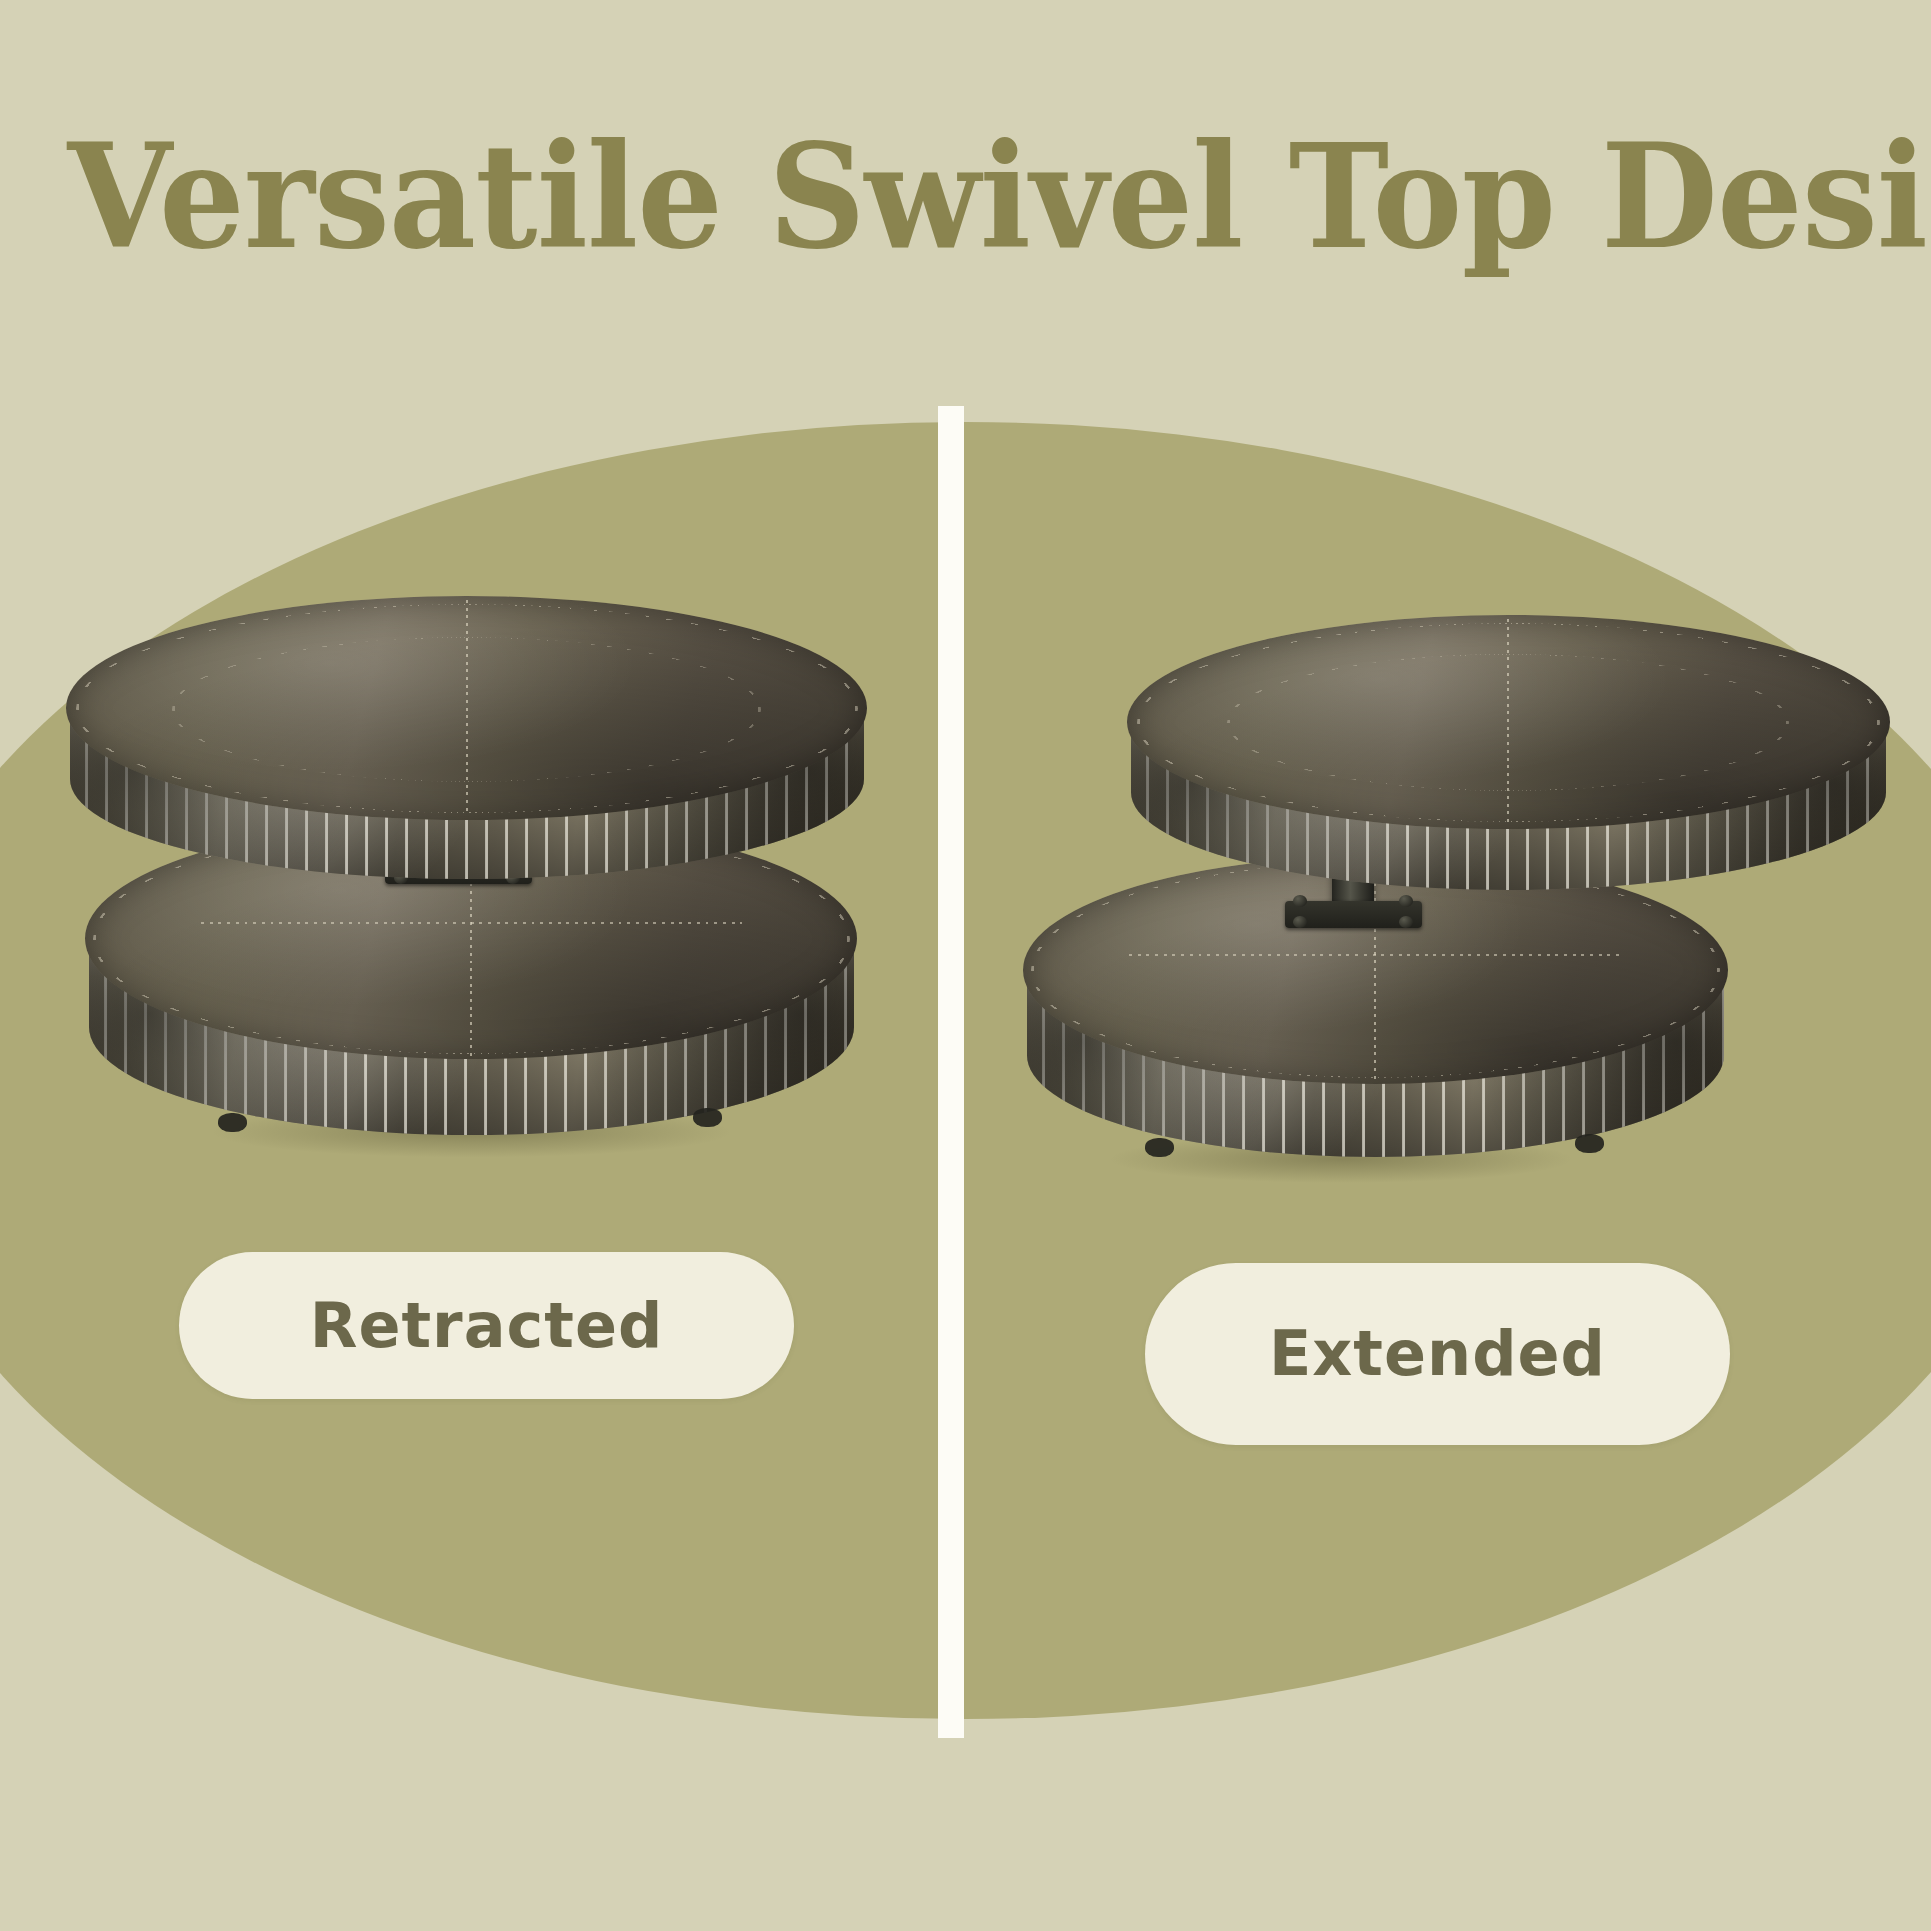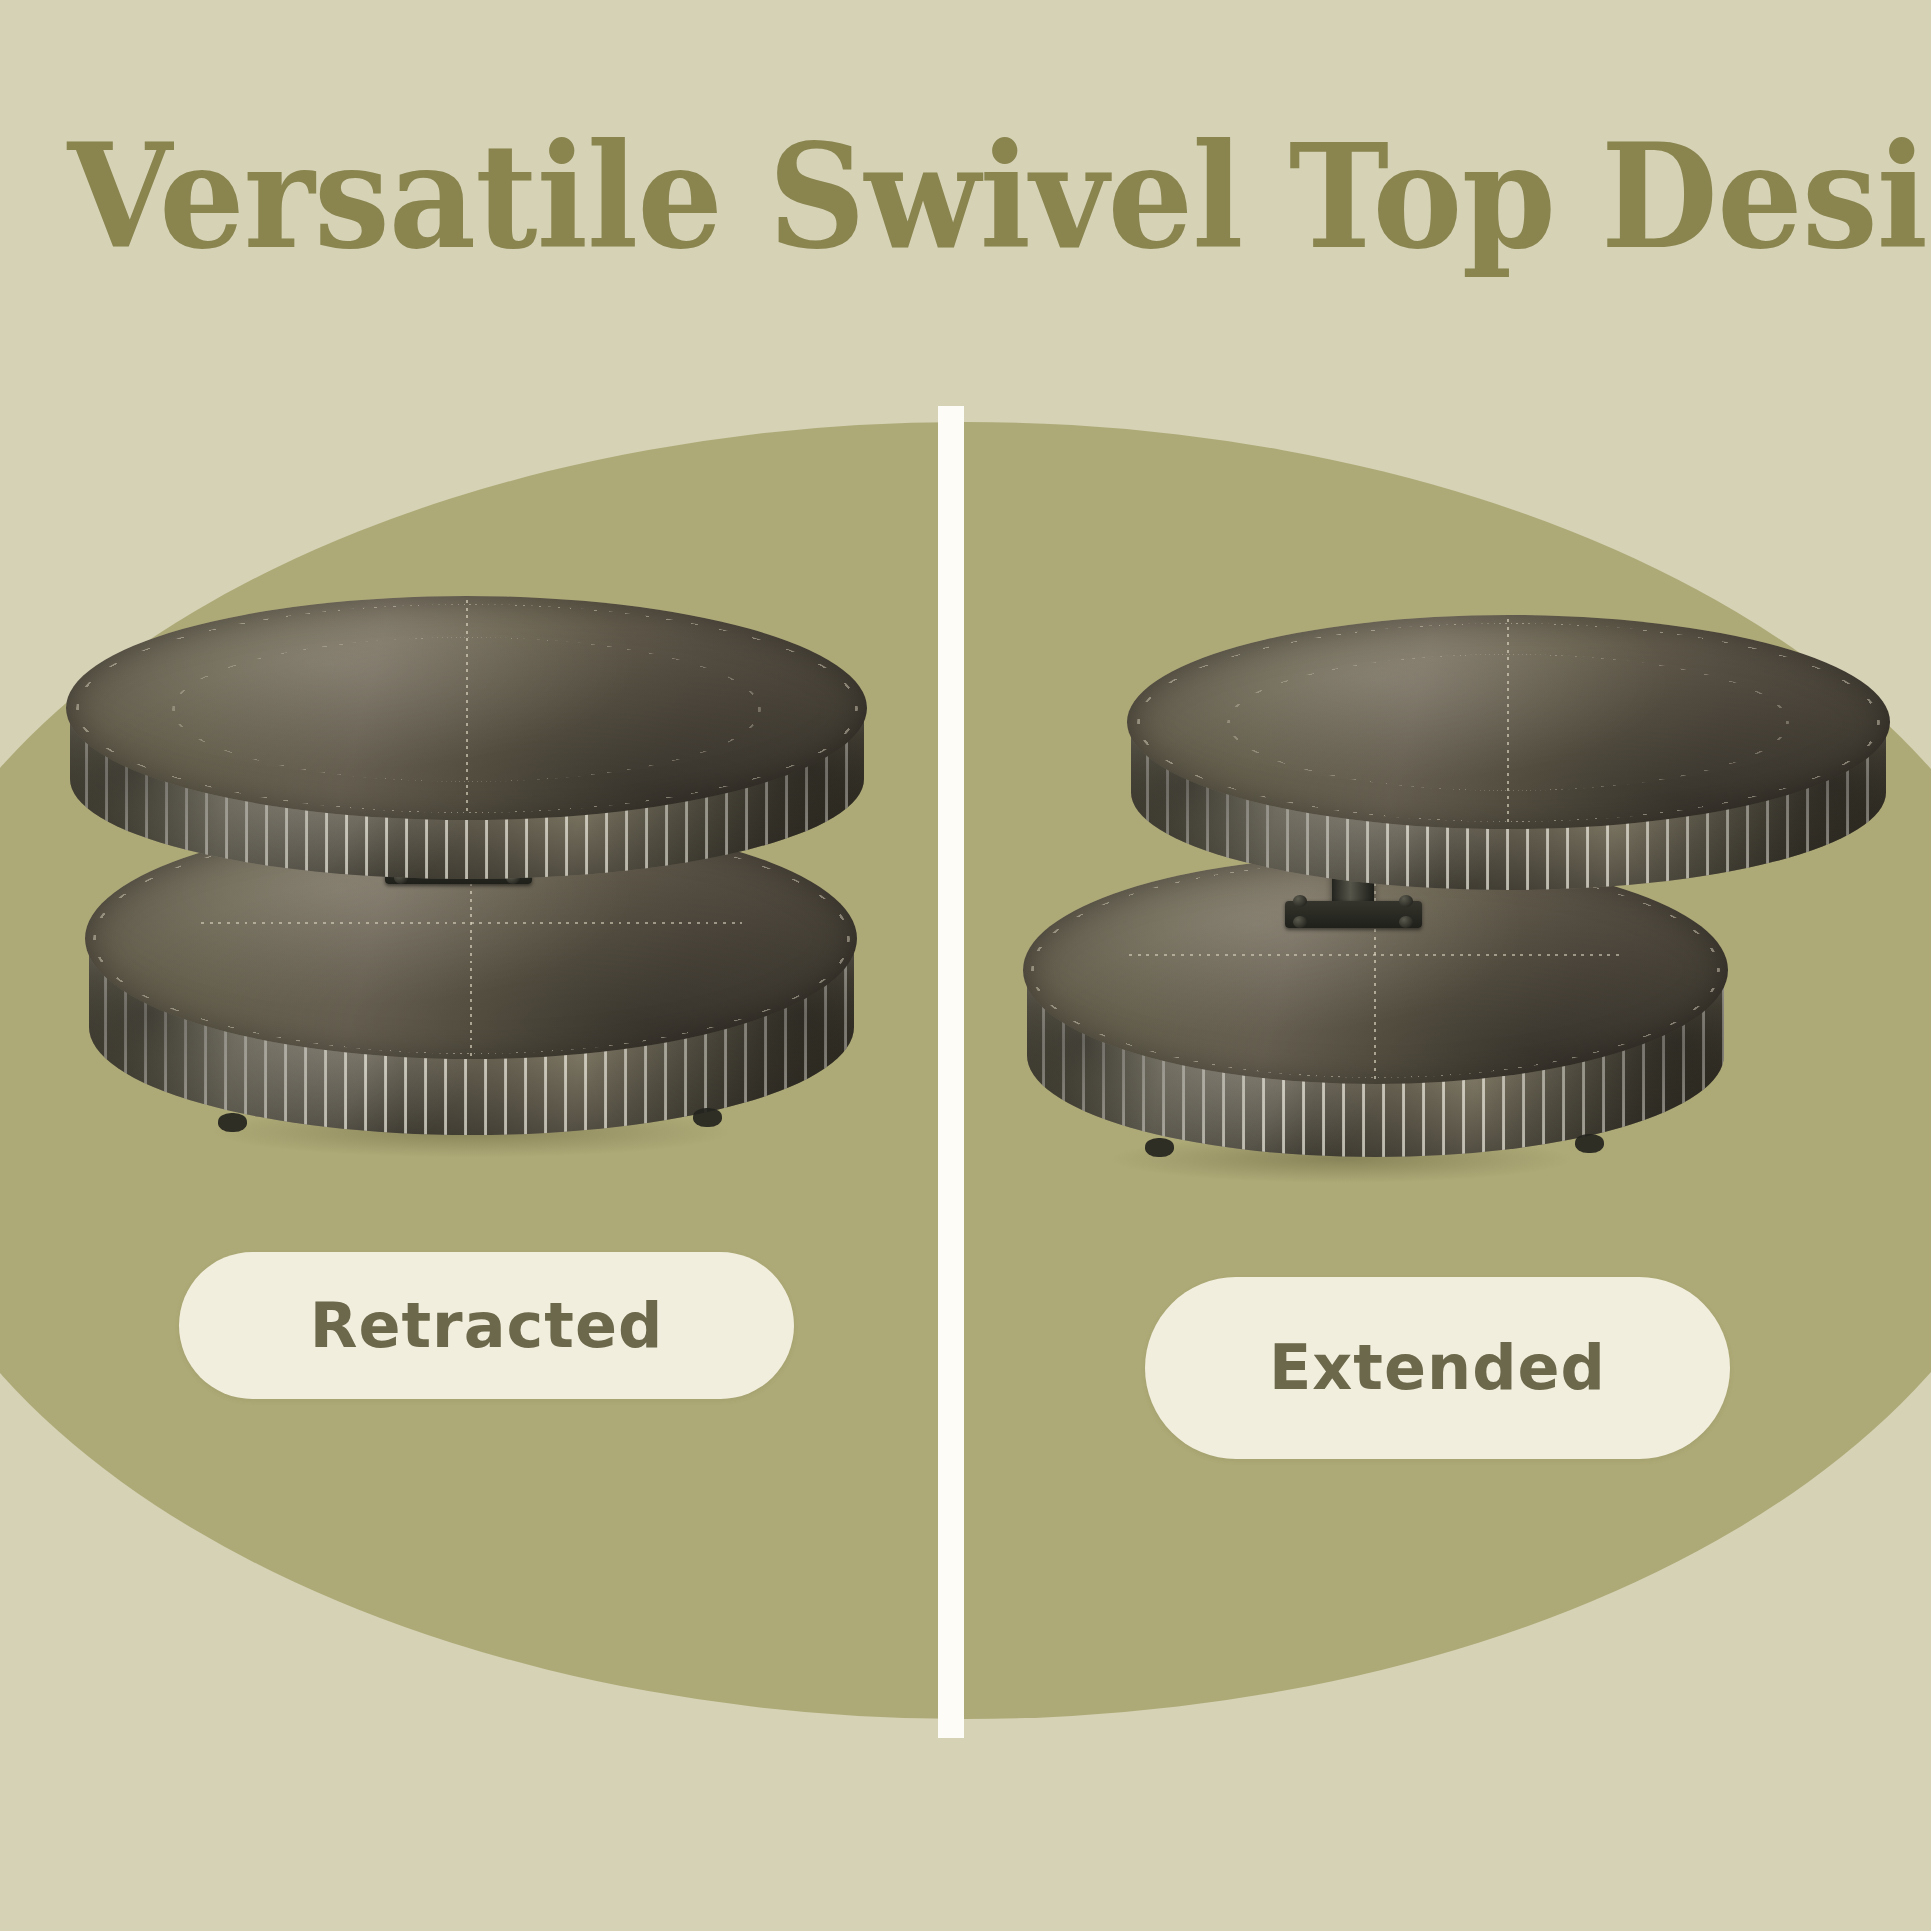--- a/index.html
+++ b/index.html
@@ -258,21 +258,21 @@
           <div class="rim-shade"></div>
         </div>
         <div class="disc-face" style="left:0;top:0;width:763px;height:214px;">
           <div class="seam" style="left:9.7px;top:7.7px;width:743px;height:199px;"></div>
           <div class="seam" style="left:100px;top:39px;width:562px;height:137px;opacity:.6;"></div>
           <div class="seam-line" style="left:380px;top:3.9px;height:207px;"></div>
         </div>
       </div>
     </div>
 
-    <div class="pill" id="pill-extended" style="left:180px;top:841px;margin-top:14px;">
+    <div class="pill" id="pill-extended" style="left:180px;top:841px;">
       <span class="pill-label">Extended</span>
     </div>
   </div>
 
   <div class="divider"></div>
 
 </div>
 
 
 </body></html>

